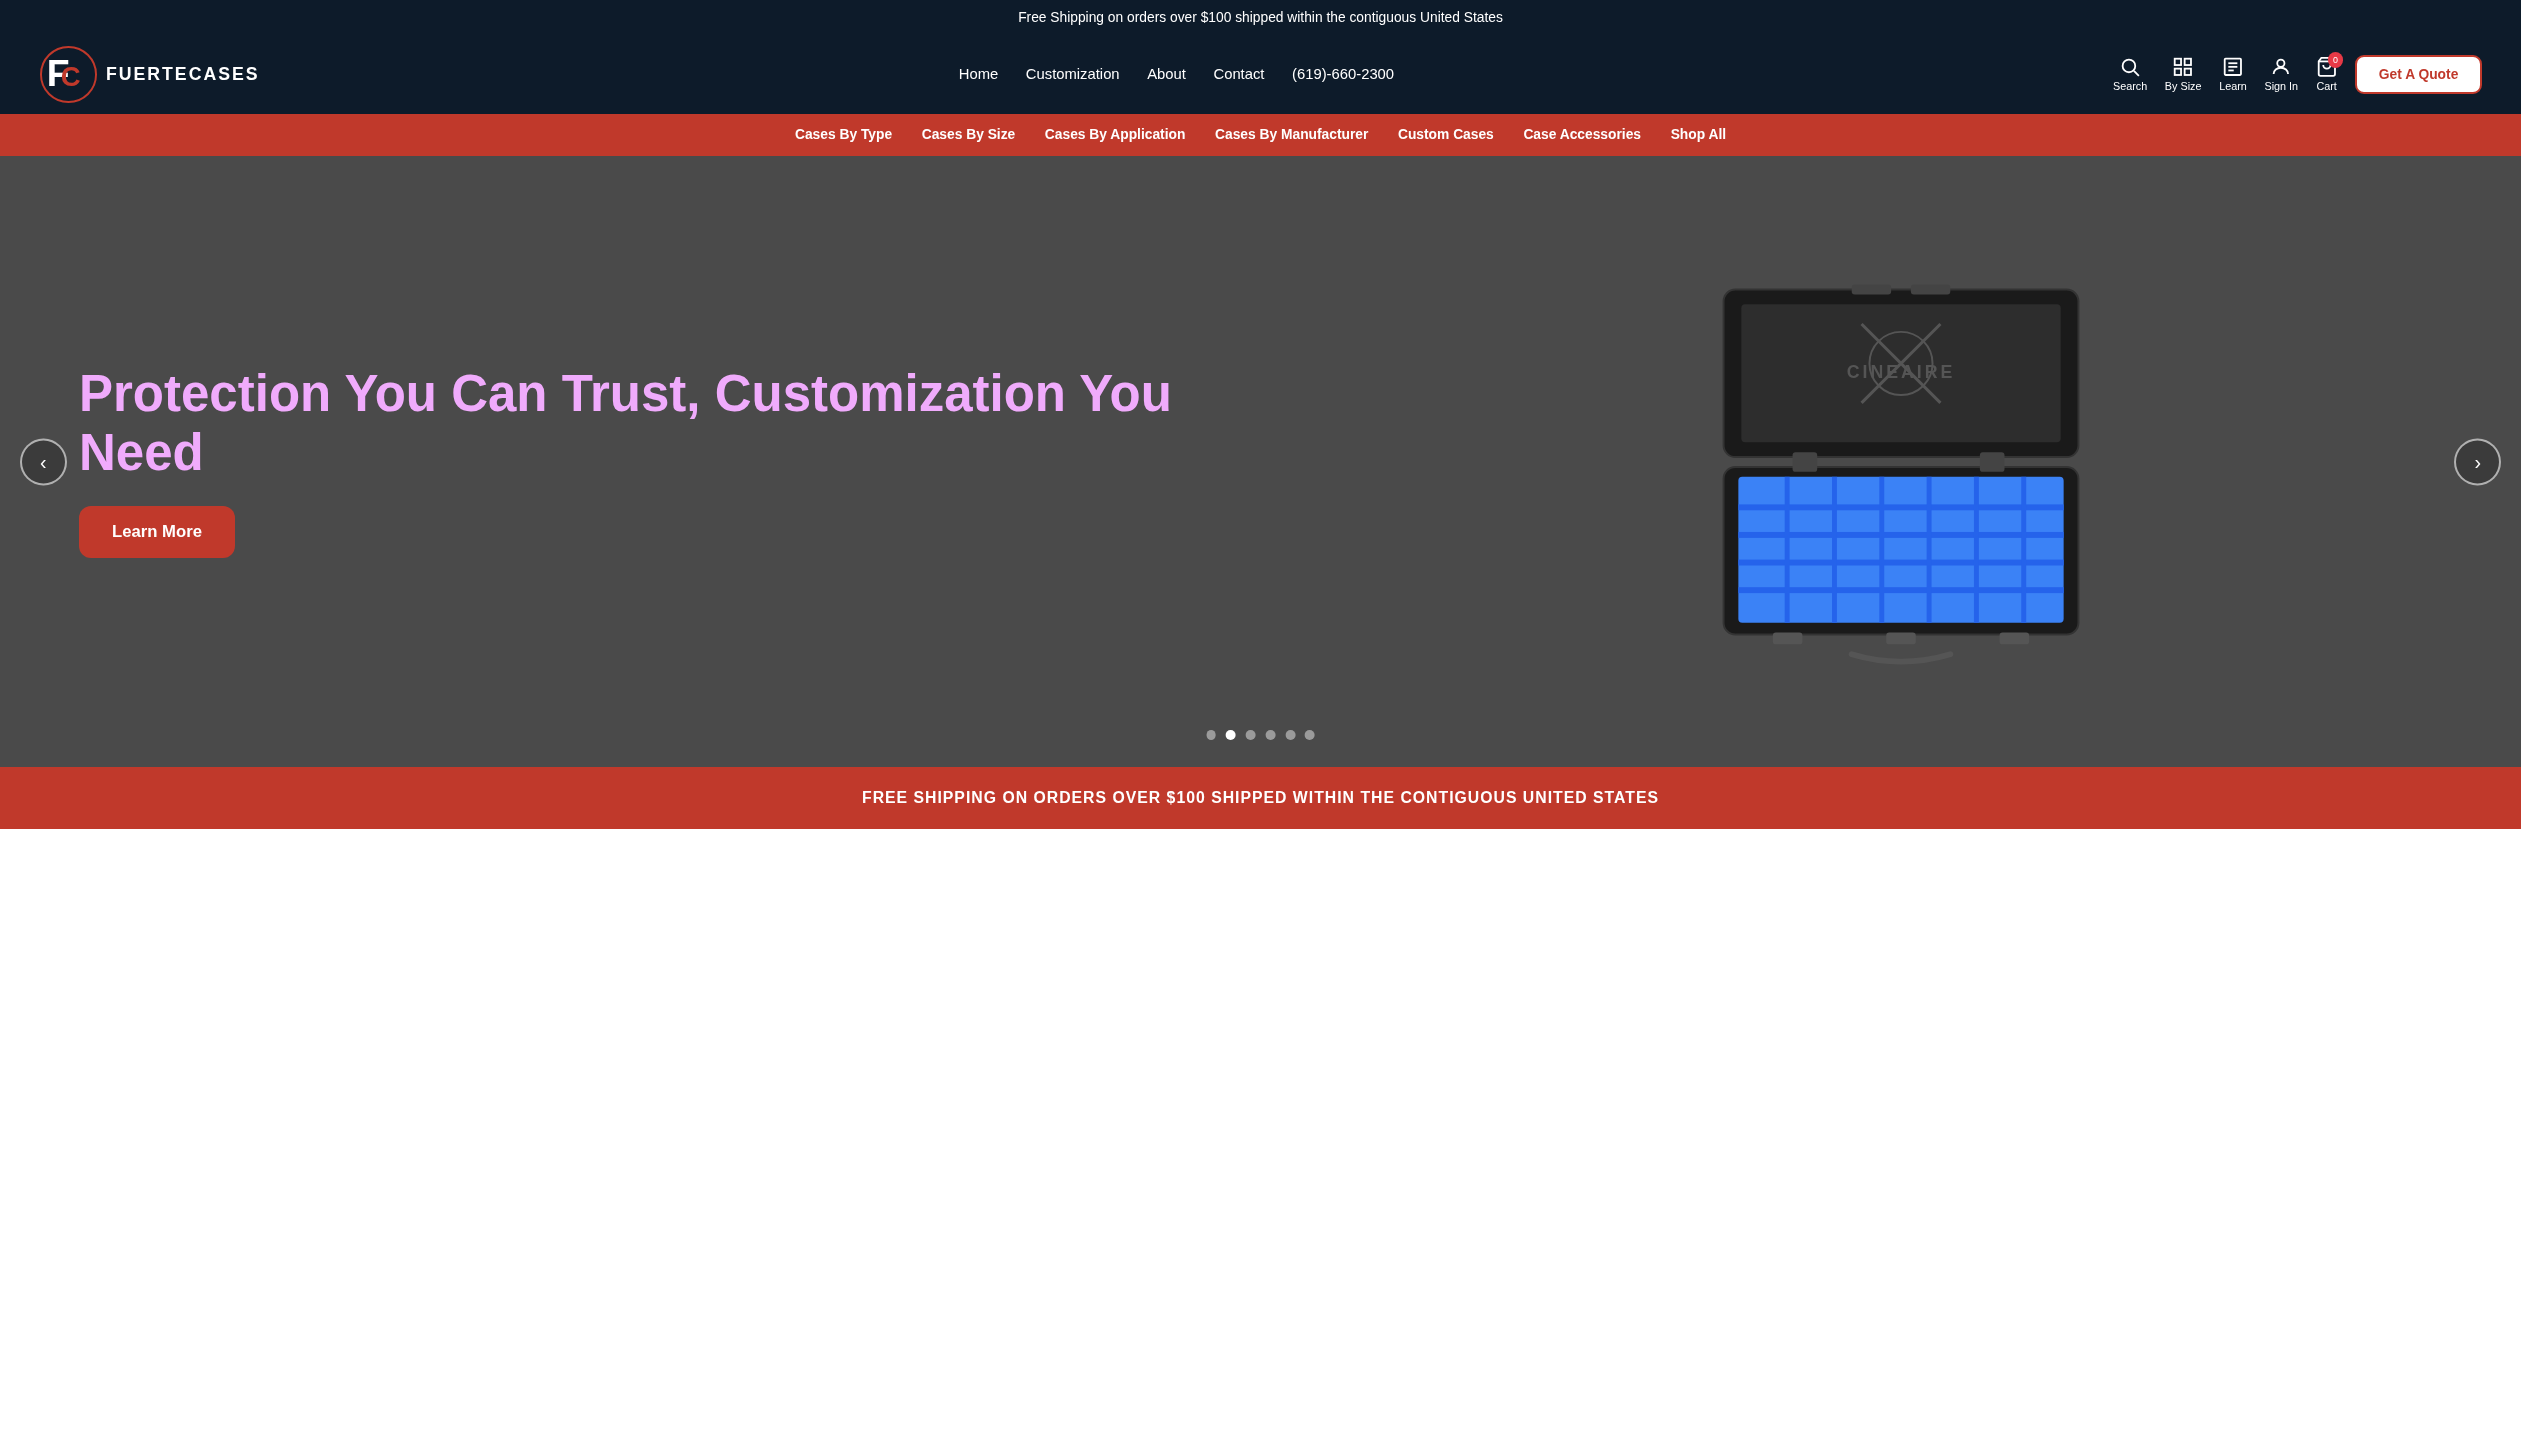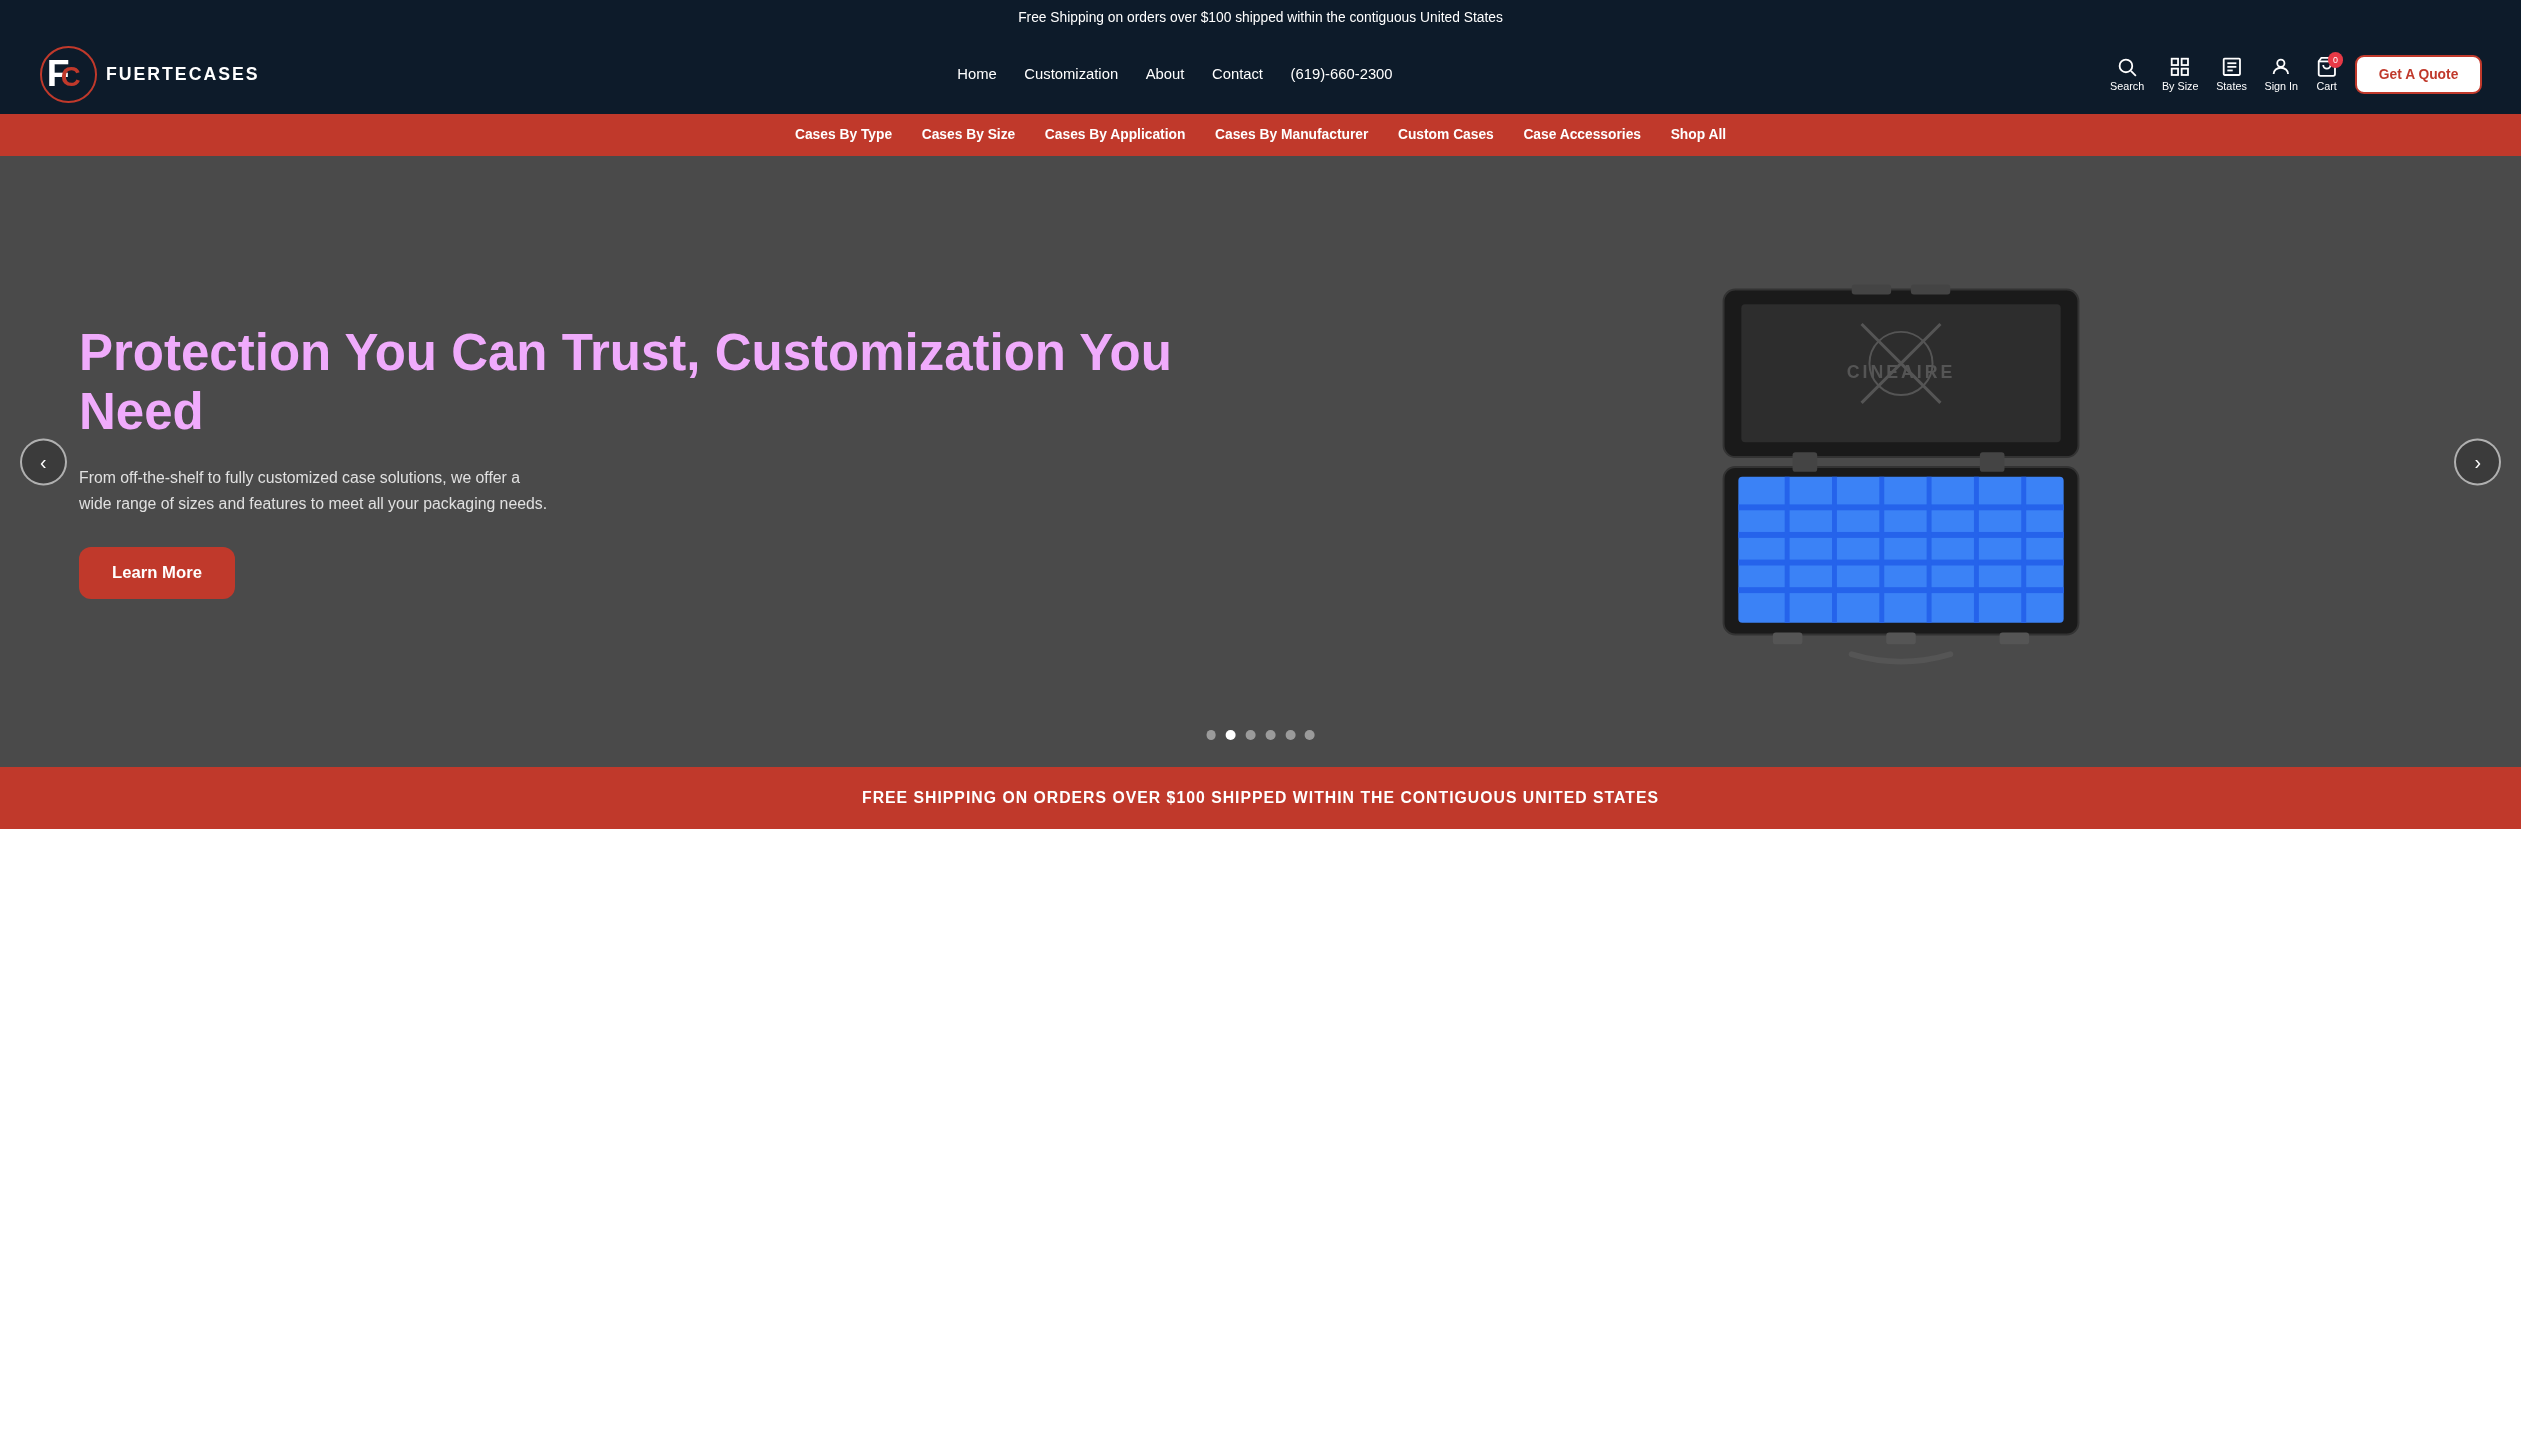--- a/index.html
+++ b/index.html
@@ -266,21 +266,21 @@
       <span>By Size</span>
     </div>
 
     <div class="header-action-item">
       <svg viewBox="0 0 24 24" fill="none" stroke="white" stroke-width="2">
         <rect x="3" y="3" width="18" height="18" rx="1"></rect>
         <line x1="7" y1="8" x2="17" y2="8"></line>
         <line x1="7" y1="12" x2="17" y2="12"></line>
         <line x1="7" y1="16" x2="13" y2="16"></line>
       </svg>
-      <span>States</span>
+      <span>Learn</span>
     </div>
 
     <div class="header-action-item">
       <svg viewBox="0 0 24 24" fill="none" stroke="white" stroke-width="2">
         <circle cx="12" cy="8" r="4"></circle>
         <path d="M4 20c0-4 3.6-7 8-7s8 3 8 7"></path>
       </svg>
       <span>Sign In</span>
     </div>
 
@@ -307,21 +307,20 @@
   <a href="#">Case Accessories</a>
   <a href="#">Shop All</a>
 </nav>
 
 <section class="hero">
 
   <button class="carousel-prev">‹</button>
 
   <div class="hero-content">
     <h1 class="hero-title">Protection You Can Trust, Customization You Need</h1>
-    <p class="hero-desc">From off-the-shelf to fully customized case solutions, we offer a wide range of sizes and features to meet all your packaging needs.</p>
     <button class="hero-btn">Learn More</button>
   </div>
 
   <div class="hero-image-area">
 
     <svg width="414" height="424" viewBox="0 0 420 430" xmlns="http://www.w3.org/2000/svg">
 
       <rect x="30" y="220" width="360" height="170" rx="12" ry="12" fill="#1a1a1a" stroke="#333" stroke-width="2"></rect>
 
       <rect x="45" y="230" width="330" height="148" rx="4" fill="#3b82f6"></rect>

